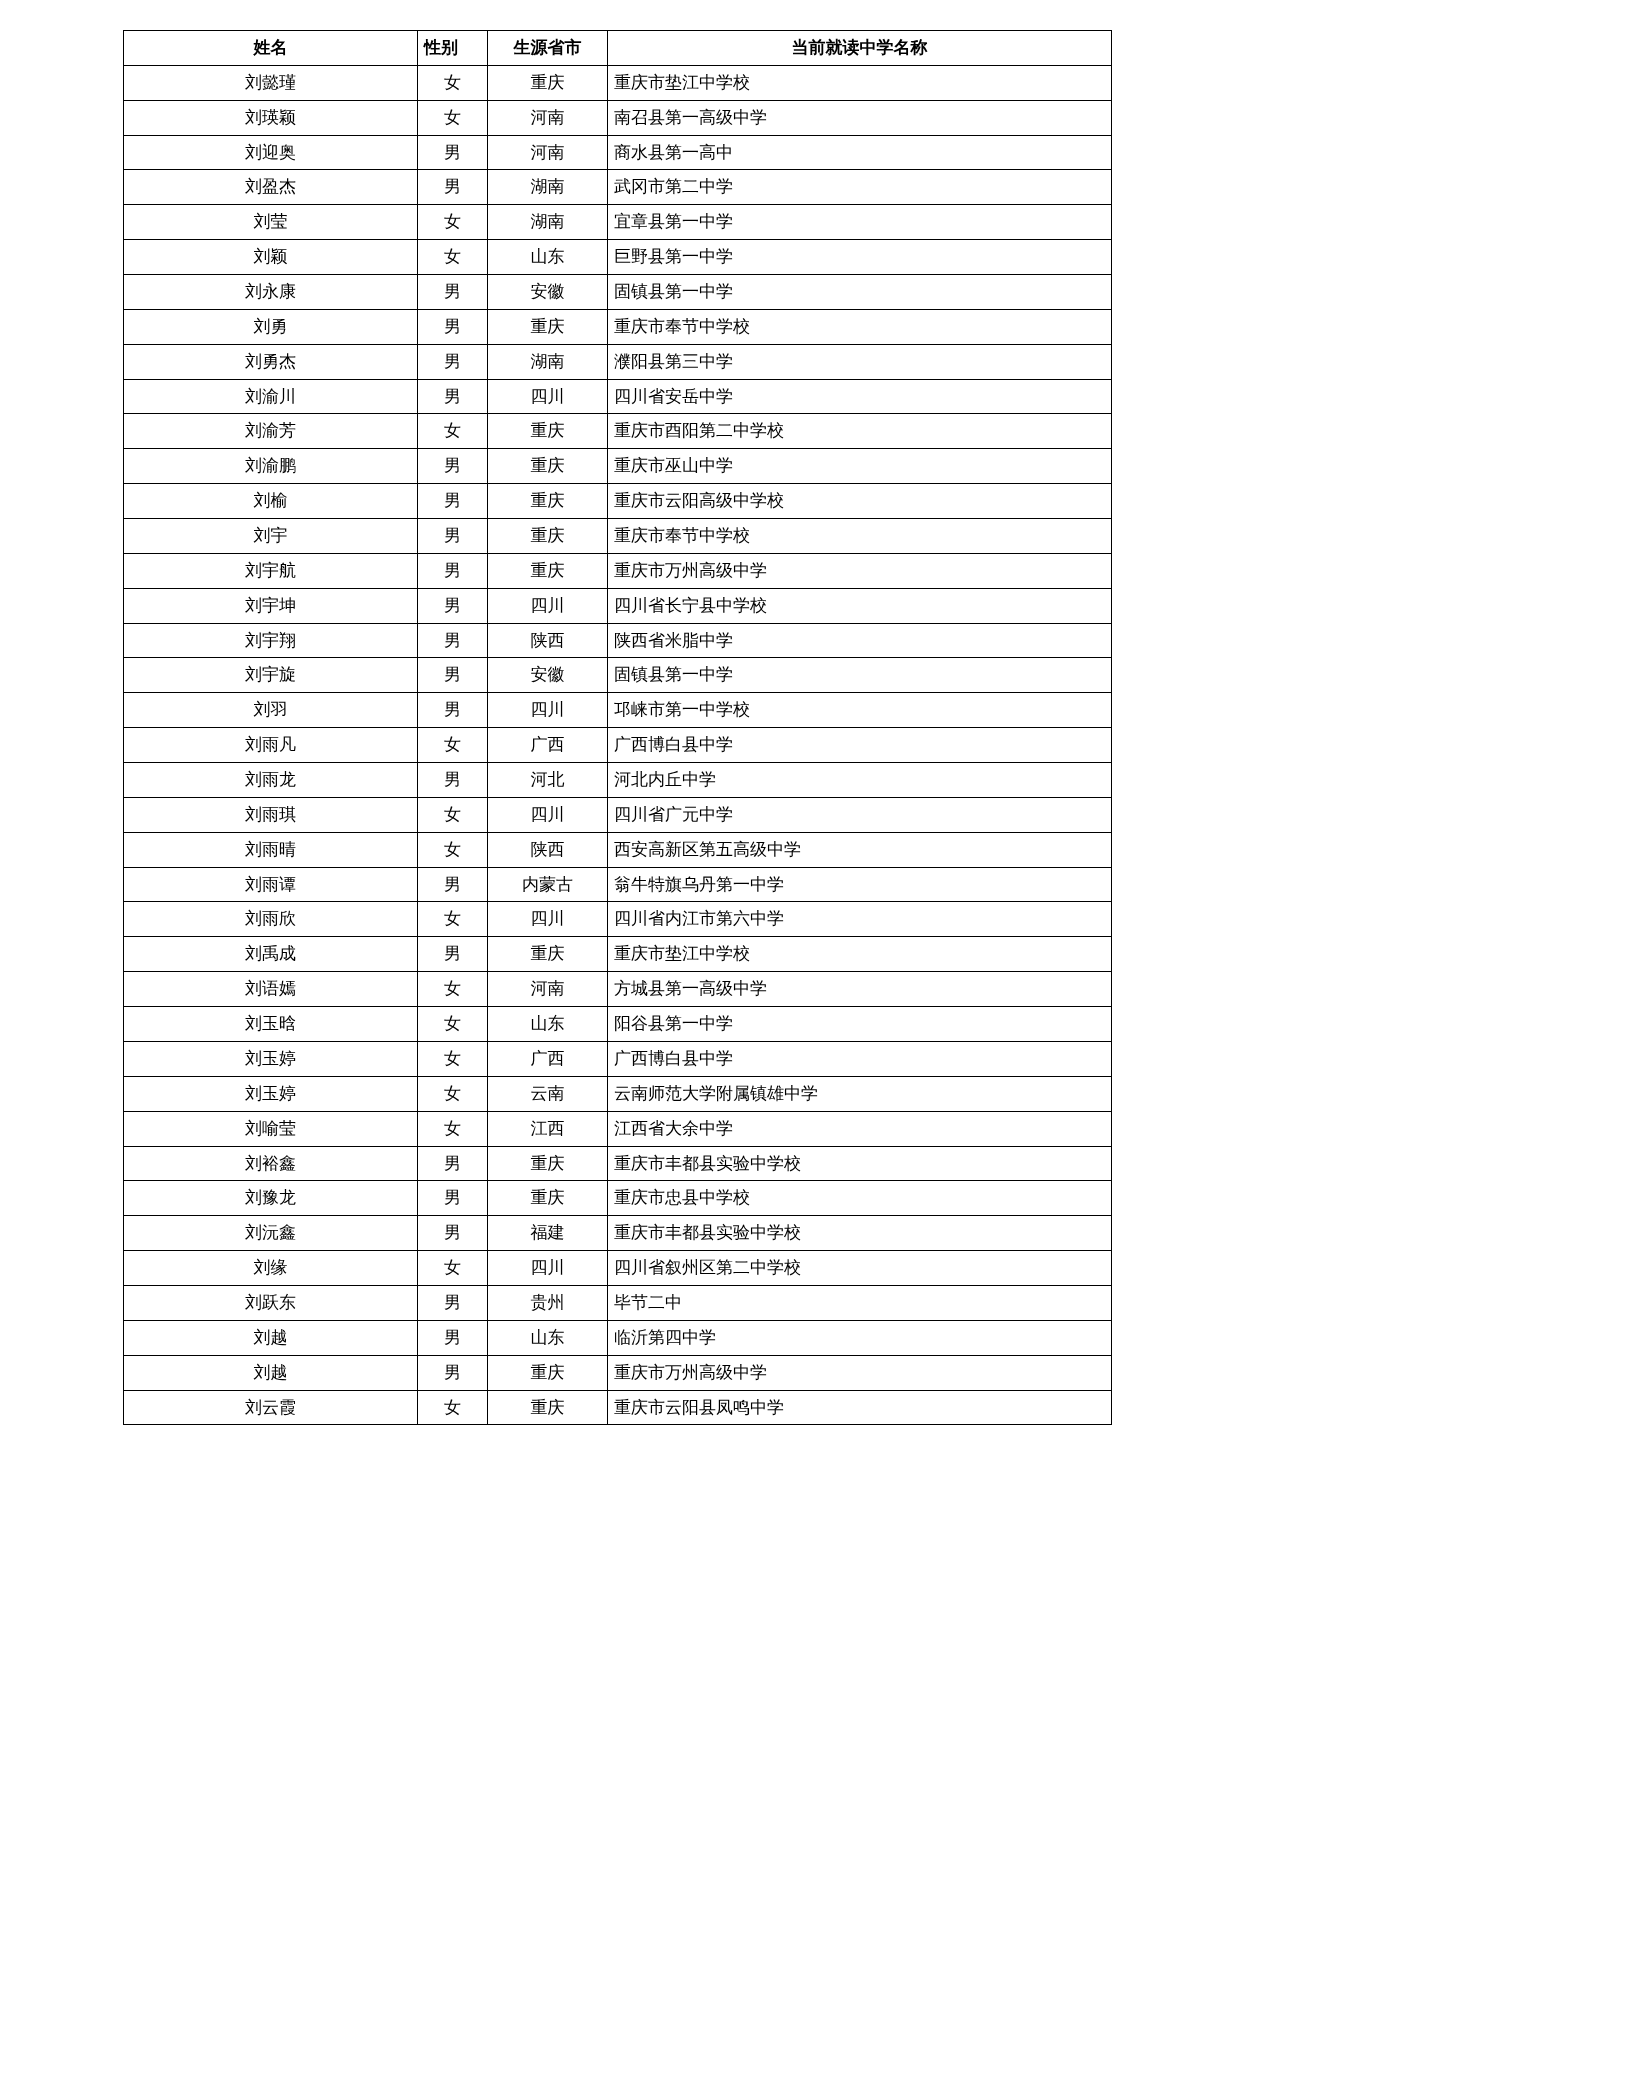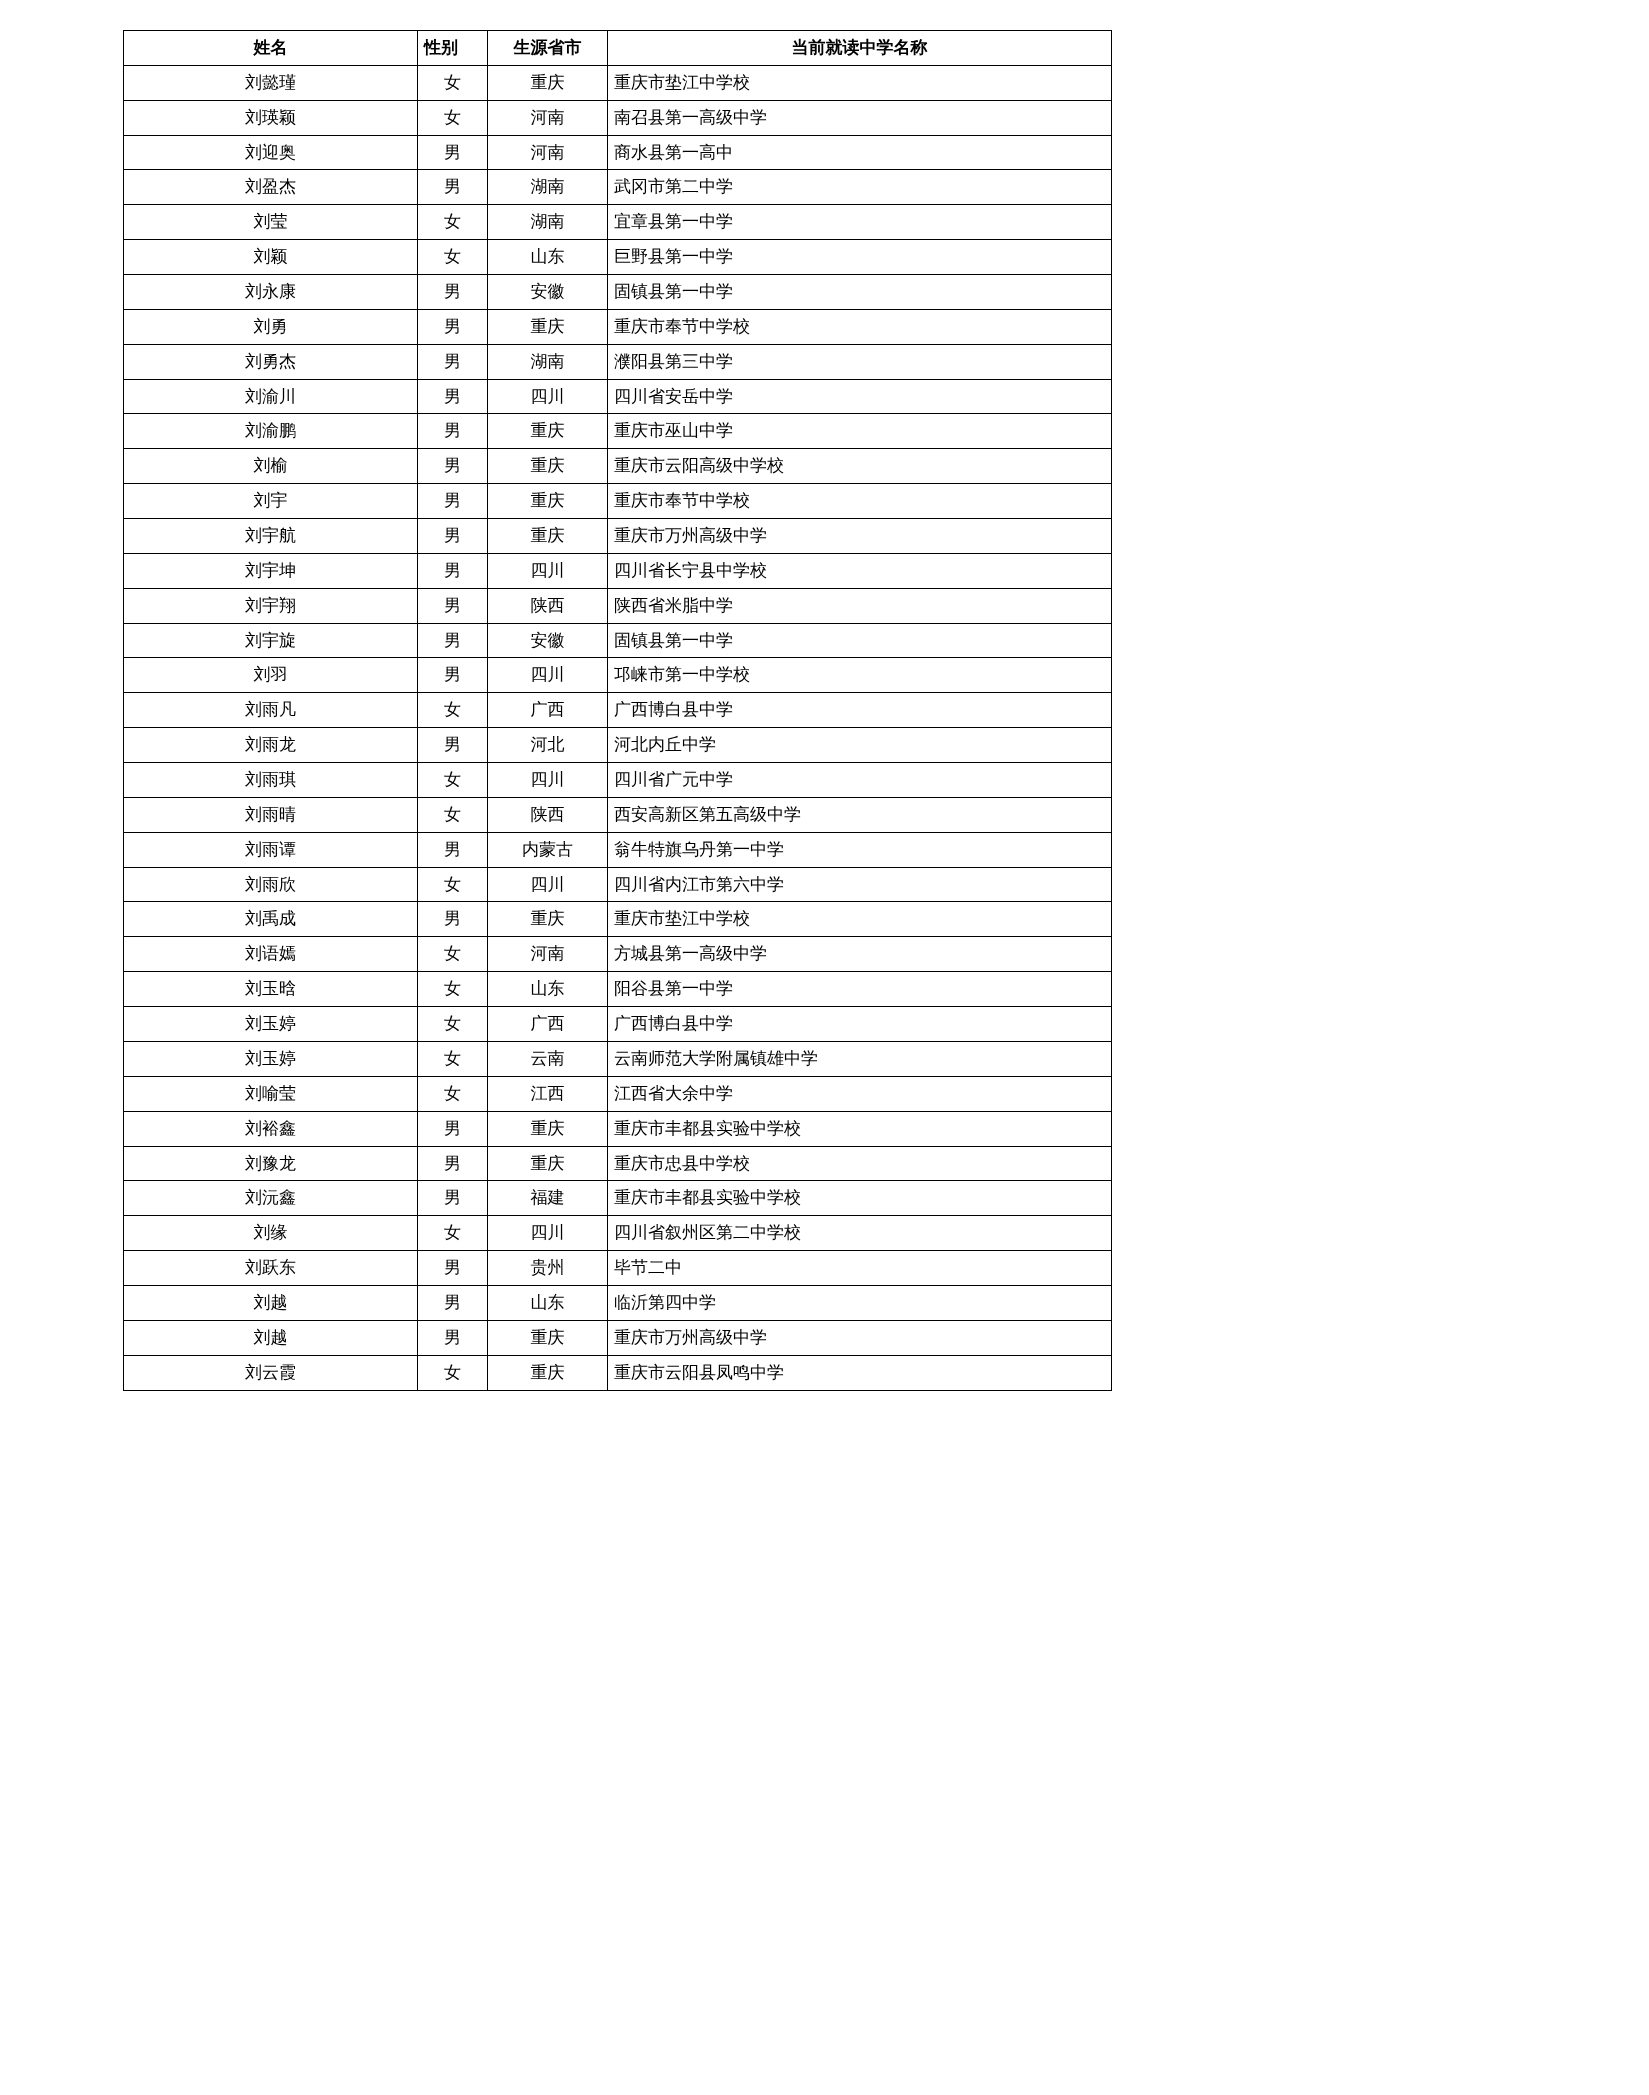--- a/index.html
+++ b/index.html
@@ -125,20 +125,26 @@
           <td class="col-province">湖南</td>
           <td class="col-school">濮阳县第三中学</td>
         </tr>
         <tr>
           <td class="col-name">刘渝川</td>
           <td class="col-gender">男</td>
           <td class="col-province">四川</td>
           <td class="col-school">四川省安岳中学</td>
         </tr>
         <tr>
+          <td class="col-name">刘渝芳</td>
+          <td class="col-gender">女</td>
+          <td class="col-province">重庆</td>
+          <td class="col-school">重庆市酉阳第二中学校</td>
+        </tr>
+        <tr>
           <td class="col-name">刘渝鹏</td>
           <td class="col-gender">男</td>
           <td class="col-province">重庆</td>
           <td class="col-school">重庆市巫山中学</td>
         </tr>
         <tr>
           <td class="col-name">刘榆</td>
           <td class="col-gender">男</td>
           <td class="col-province">重庆</td>
           <td class="col-school">重庆市云阳高级中学校</td>

